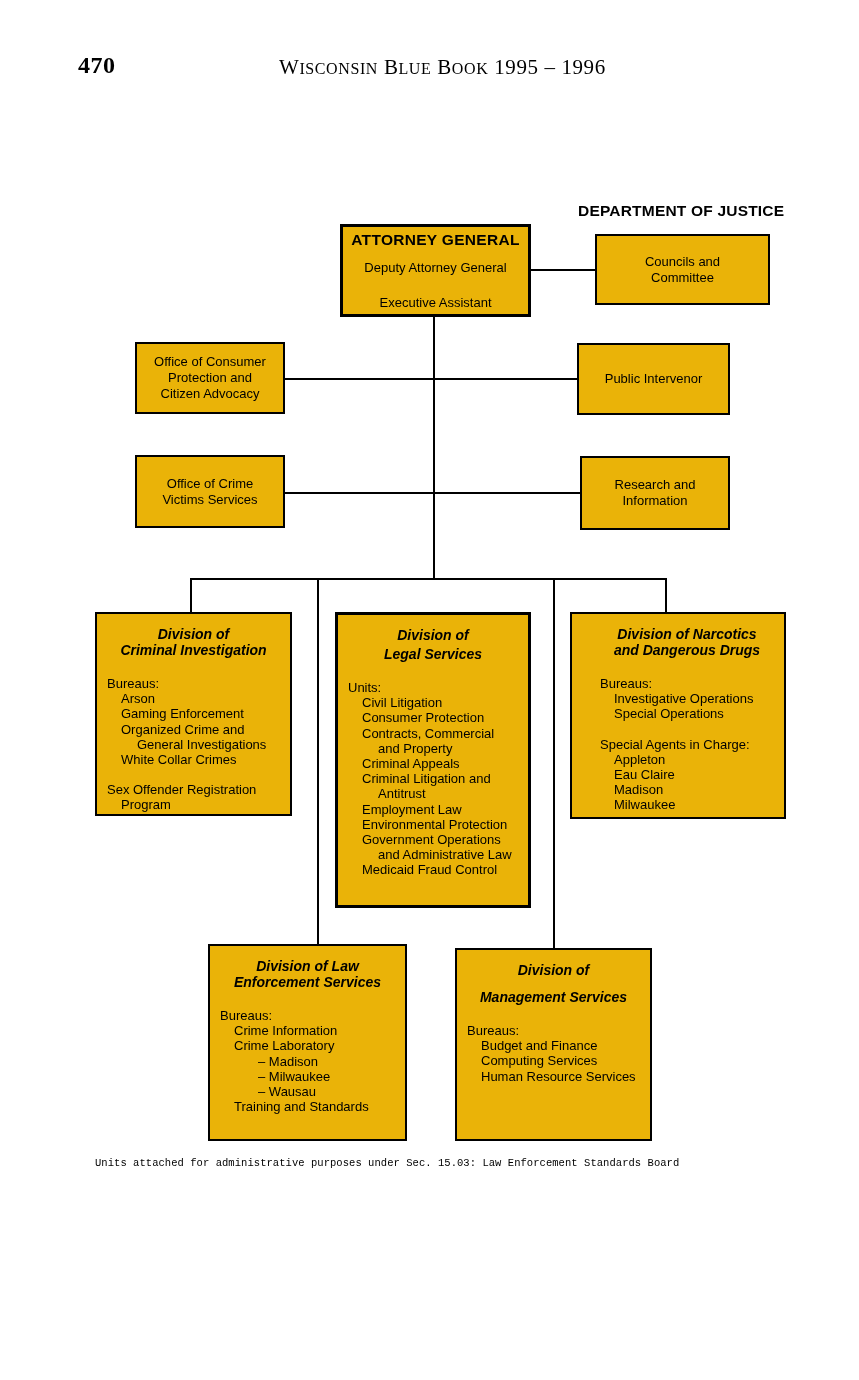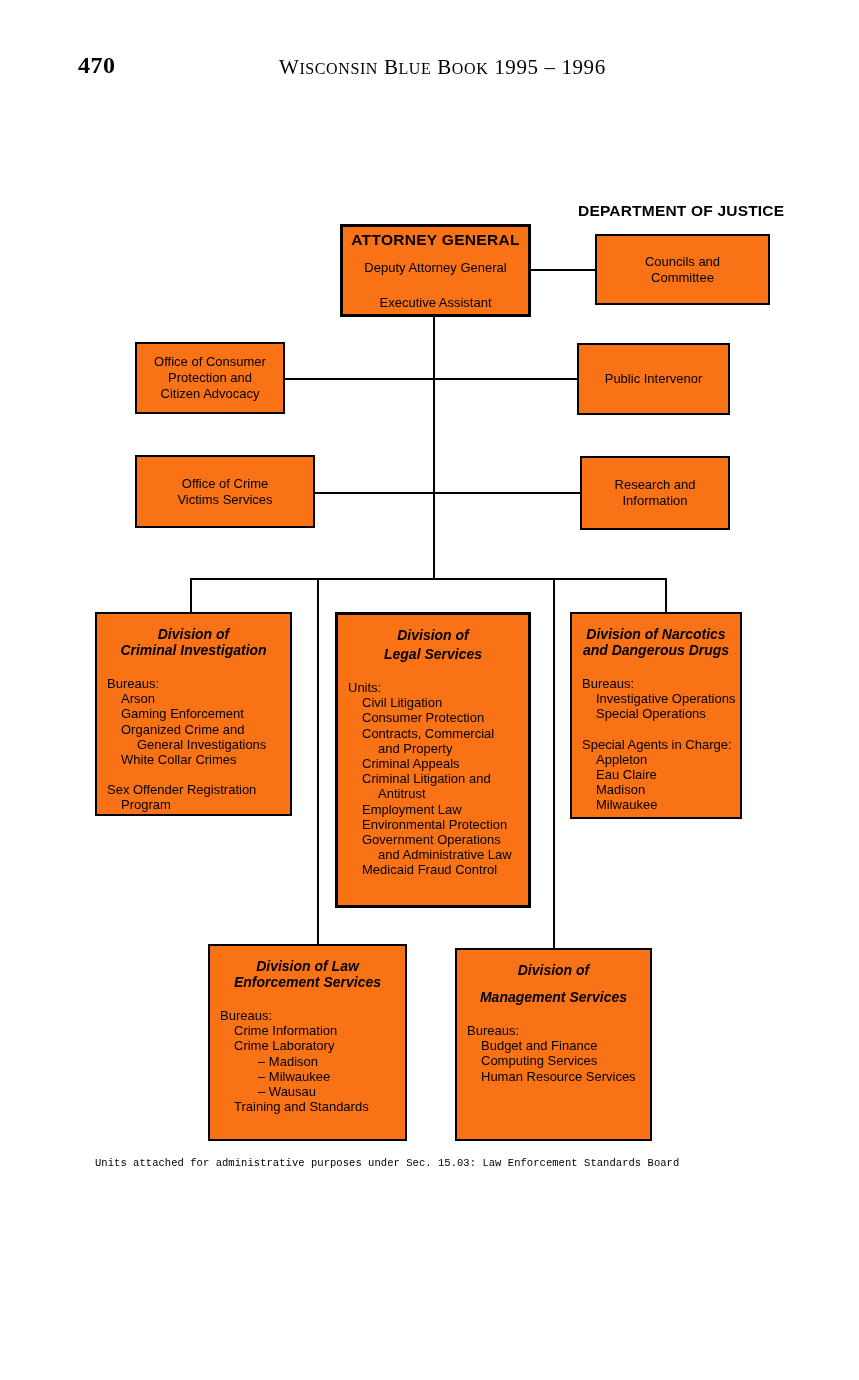--- a/index.html
+++ b/index.html
@@ -64,21 +64,21 @@
     font-size: 15.5px;
     font-weight: bold;
     letter-spacing: 0.2px;
     white-space: nowrap;
   }
 
   
   .box {
     position: absolute;
     border: 2px solid #000;
-    background: #f97316;
+    background: #eab308;
     box-sizing: border-box;
     z-index: 3;
   }
   .box-center {
     display: flex;
     flex-direction: column;
     align-items: center;
     justify-content: center;
     text-align: center;
   }
@@ -181,21 +181,21 @@
   <div class="box box-center" style="left:135px; top:342px; width:150px; height:72px;">
     <div class="sub">Office of Consumer</div>
     <div class="sub">Protection and</div>
     <div class="sub">Citizen Advocacy</div>
   </div>
 
   <div class="box box-center" style="left:577px; top:343px; width:153px; height:72px;">
     <div class="sub">Public Intervenor</div>
   </div>
 
-  <div class="box box-center" style="left:135px; top:455px; width:180px; height:73px;">
+  <div class="box box-center" style="left:135px; top:455px; width:150px; height:73px;">
     <div class="sub">Office of Crime</div>
     <div class="sub">Victims Services</div>
   </div>
 
   <div class="box box-center" style="left:580px; top:456px; width:150px; height:74px;">
     <div class="sub">Research and</div>
     <div class="sub">Information</div>
   </div>
 
   <div class="box" style="left:95px; top:612px; width:197px; height:204px;">
@@ -227,21 +227,21 @@
       <div class="lvl1">Criminal Litigation and</div>
       <div class="lvl2">Antitrust</div>
       <div class="lvl1">Employment Law</div>
       <div class="lvl1">Environmental Protection</div>
       <div class="lvl1">Government Operations</div>
       <div class="lvl2">and Administrative Law</div>
       <div class="lvl1">Medicaid Fraud Control</div>
     </div>
   </div>
 
-  <div class="box" style="left:570px; top:612px; width:172px; height:207px;">
+  <div class="box" style="left:570px; top:612px; width:216px; height:207px;padding-left:18px;">
     <div class="div-title">Division of Narcotics</div>
     <div class="div-title" style="margin-top:0;">and Dangerous Drugs</div>
     <div class="div-body">
       <div class="grp-head">Bureaus:</div>
       <div class="lvl1">Investigative Operations</div>
       <div class="lvl1">Special Operations</div>
       <div class="gap"></div>
       <div class="grp-head">Special Agents in Charge:</div>
       <div class="lvl1">Appleton</div>
       <div class="lvl1">Eau Claire</div>

